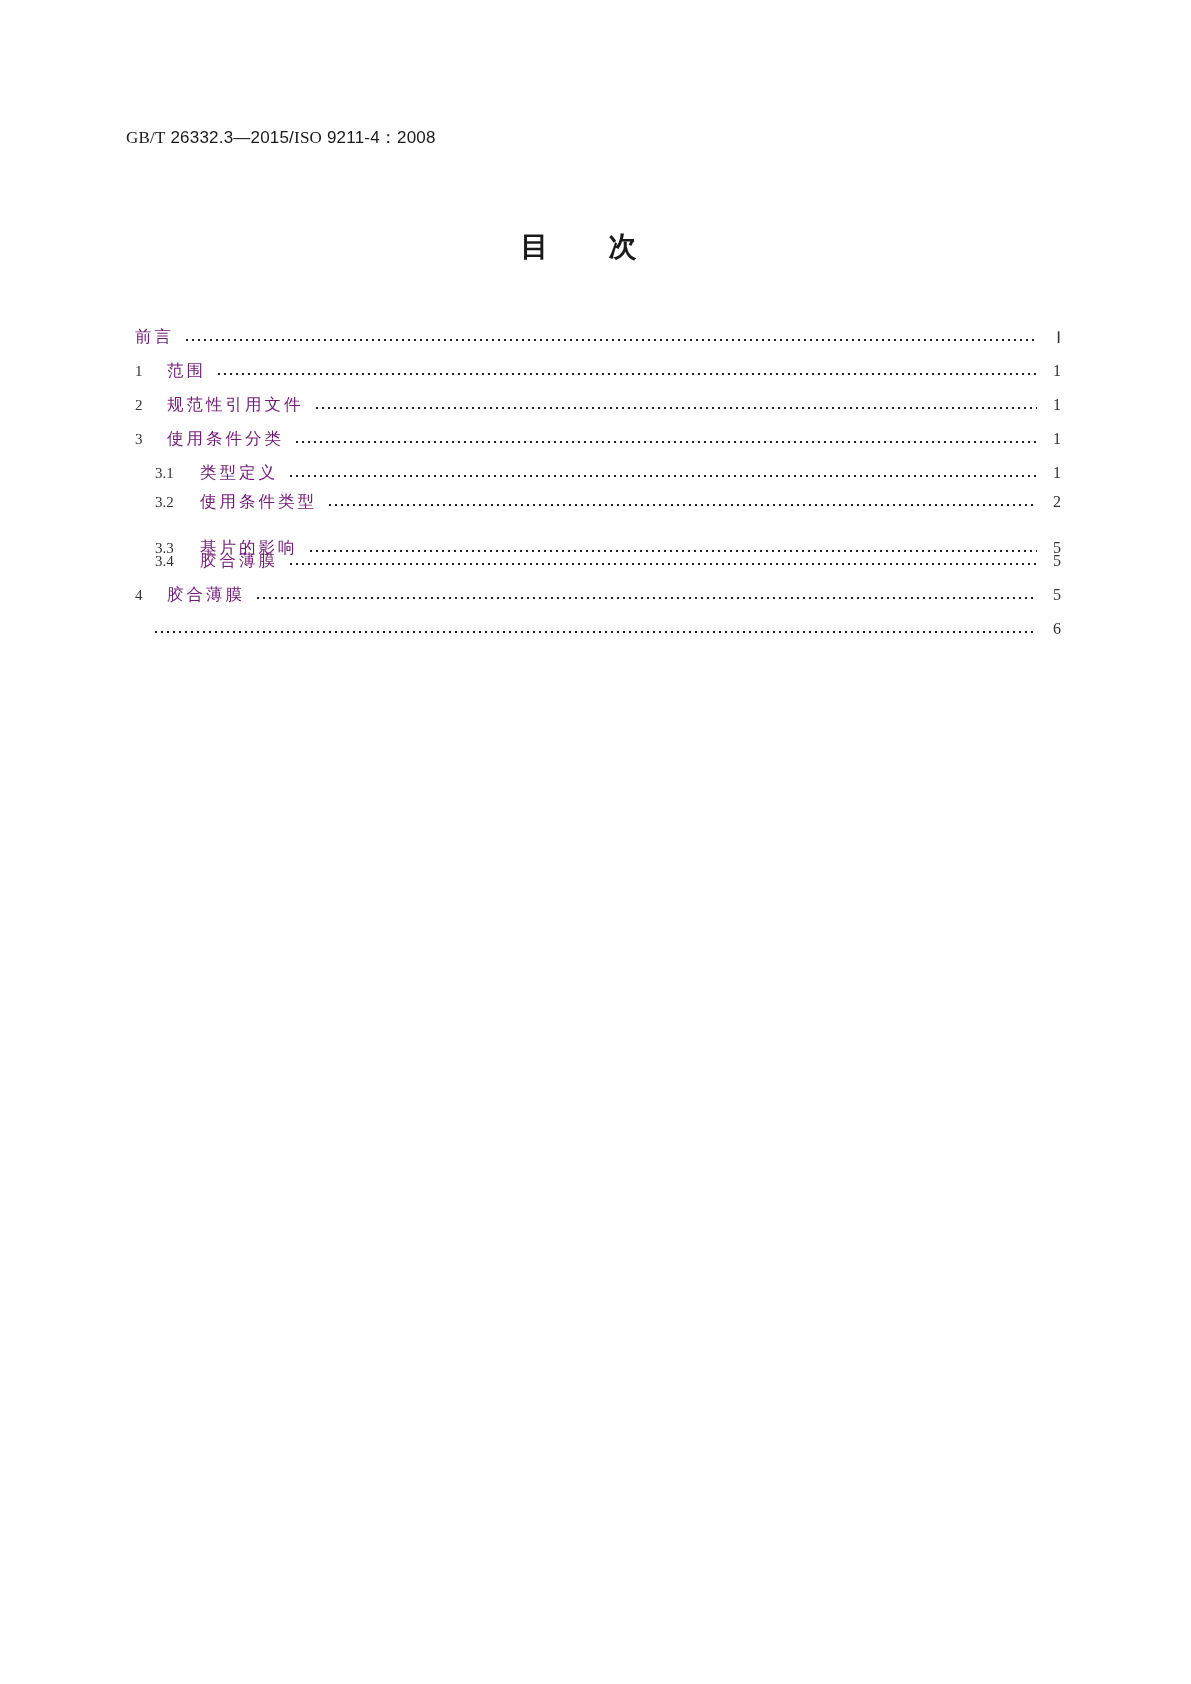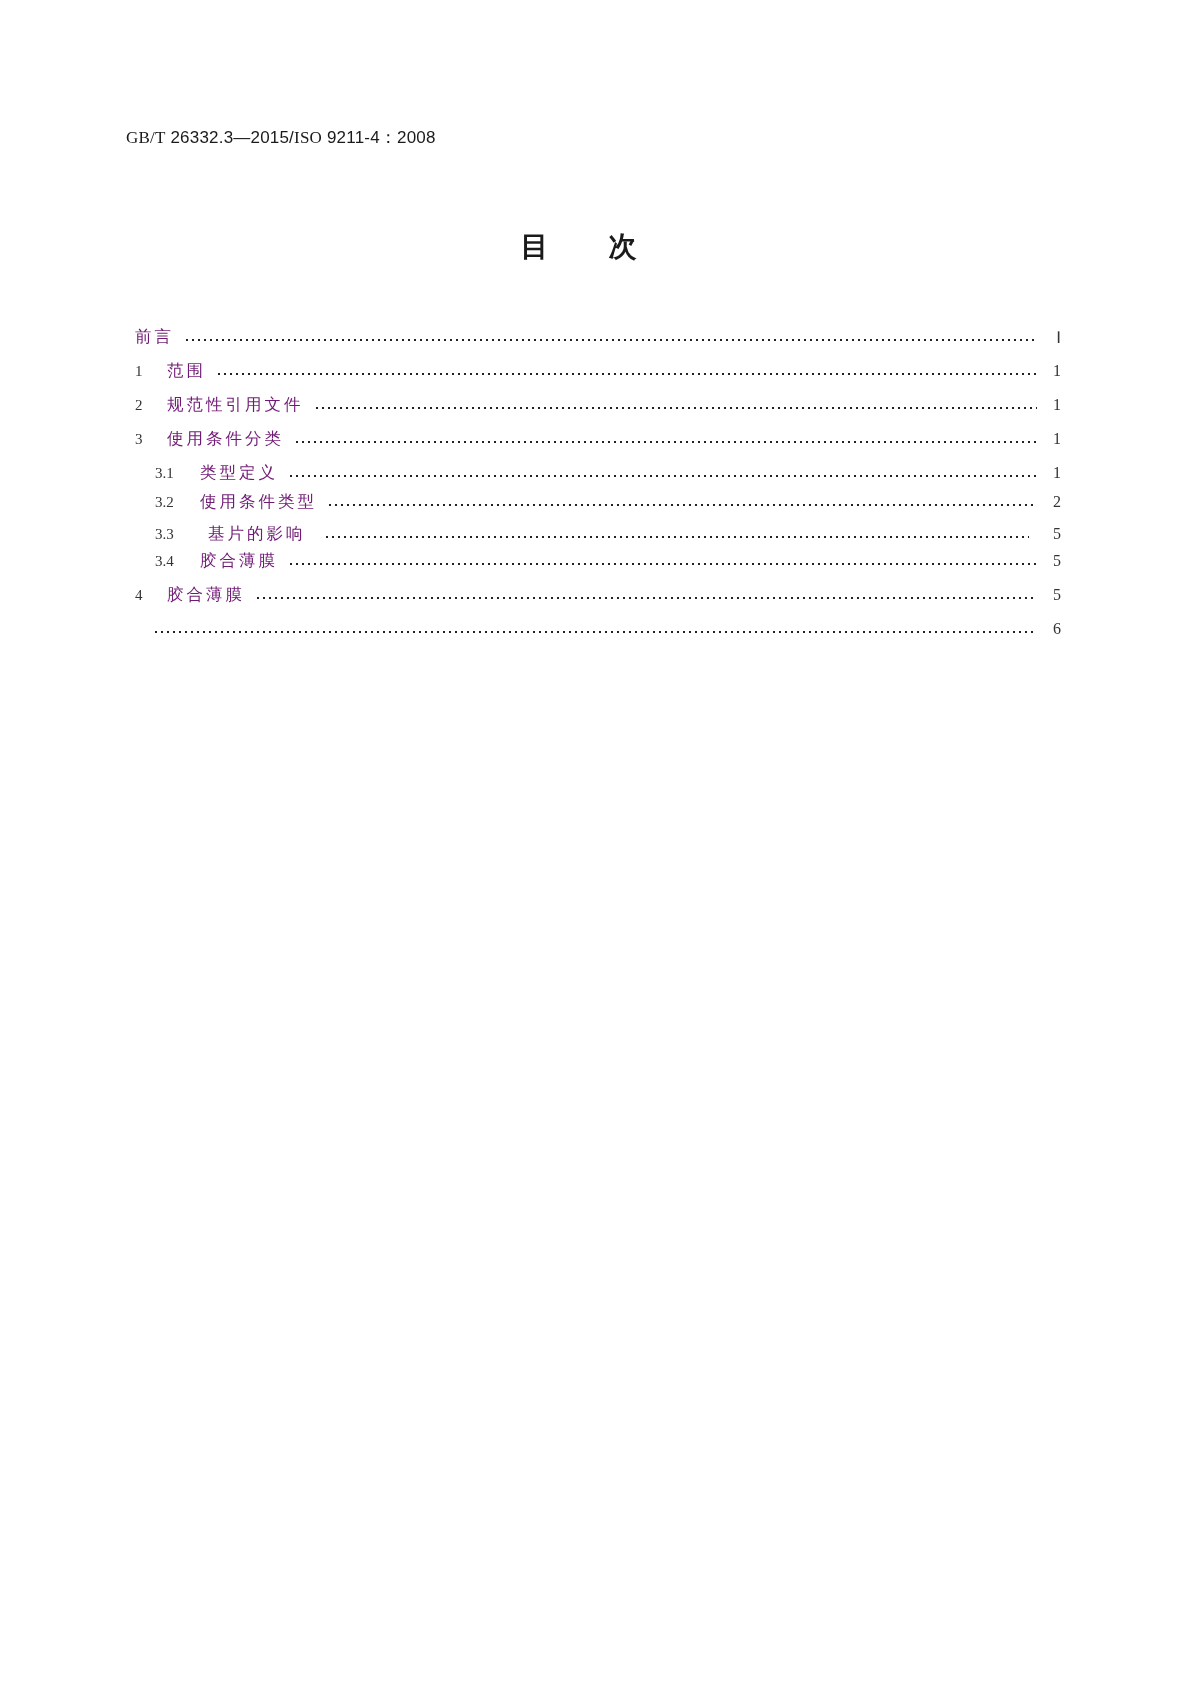--- a/index.html
+++ b/index.html
@@ -142,21 +142,21 @@
     <span class="page">1</span>
   </div>
 
   <div class="toc-row lvl2" style="top:159px;">
     <span class="num">3.2</span>
     <span class="label">使用条件类型</span>
     <span class="leader"></span>
     <span class="page">2</span>
   </div>
 
-  <div class="toc-row lvl2" style="top:191px;gap:8px;">
+  <div class="toc-row lvl2" style="top:205px;">
     <span class="num">3.3</span>
     <span class="label">基片的影响</span>
     <span class="leader"></span>
     <span class="page">5</span>
   </div>
 
   <div class="toc-row lvl2" style="top:218px;">
     <span class="num">3.4</span>
     <span class="label">胶合薄膜</span>
     <span class="leader"></span>

